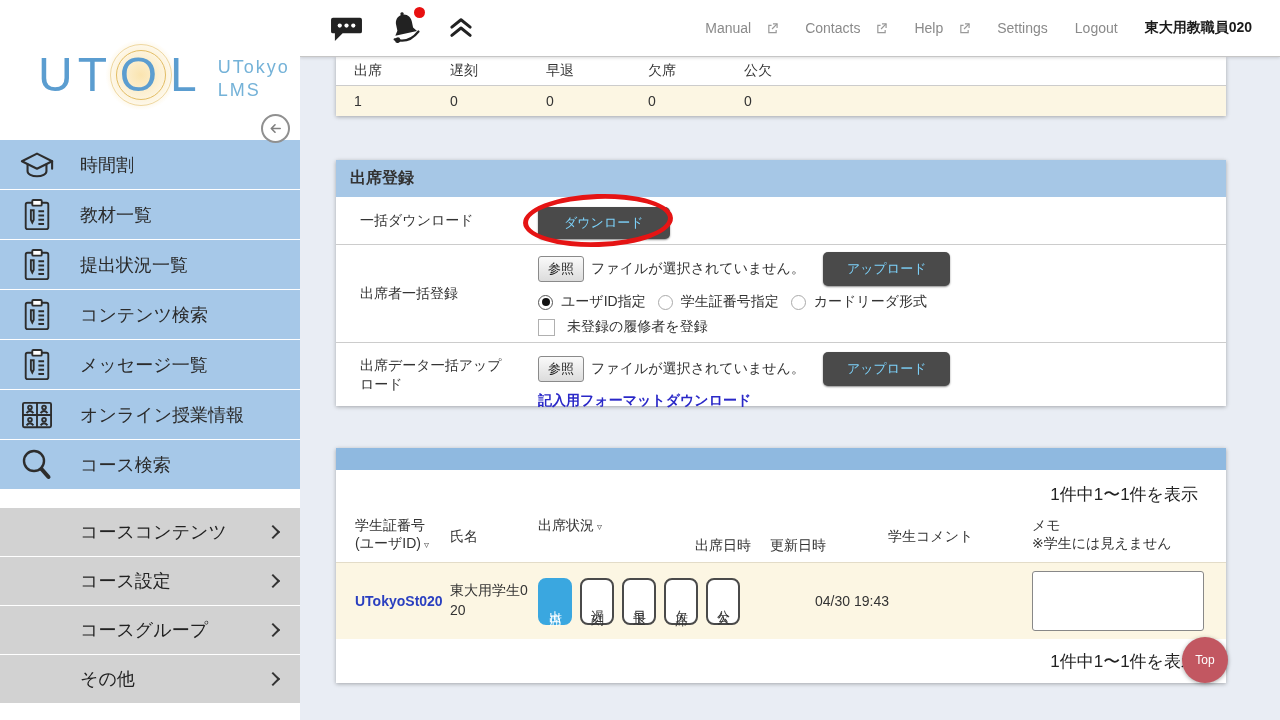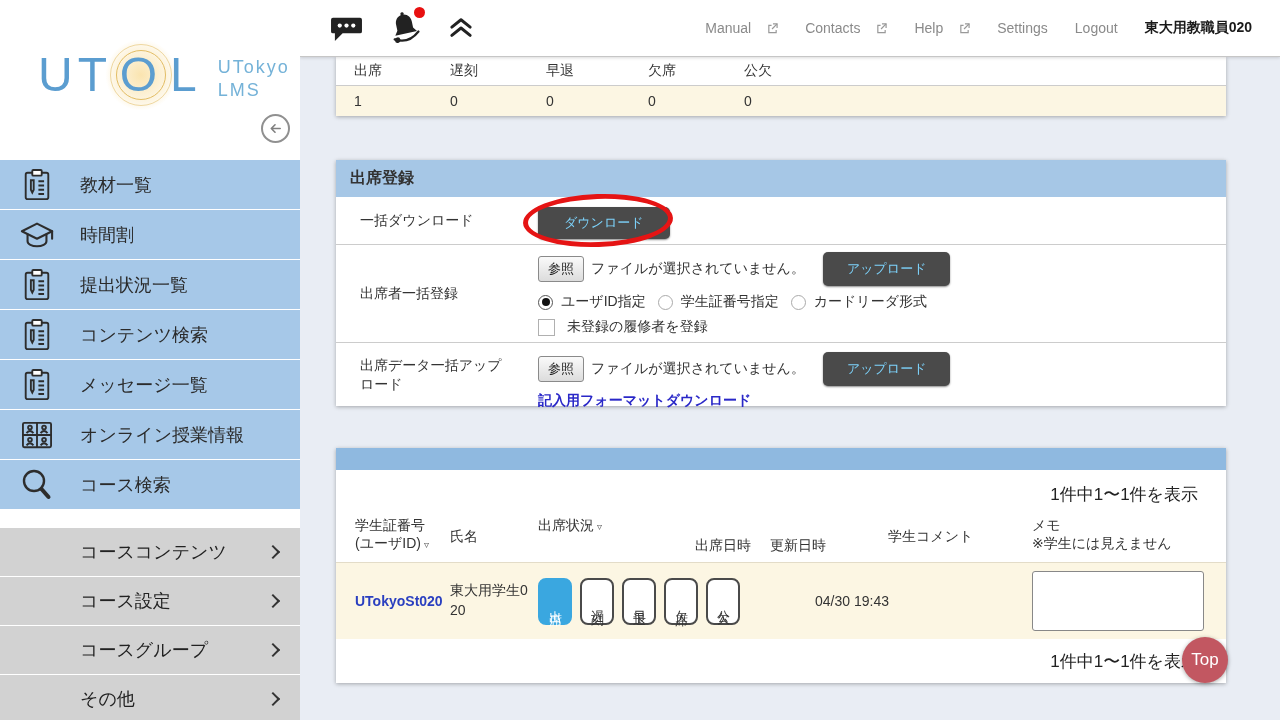--- a/index.html
+++ b/index.html
@@ -2,21 +2,21 @@
 <html><head>
 <meta charset="utf-8">
 <style>
   * { margin:0; padding:0; box-sizing:border-box; }
   html,body { width:1280px; height:720px; overflow:hidden; }
   body { font-family:"Liberation Sans","DejaVu Sans",sans-serif; background:#e9edf4; color:#333; }
   .app { position:relative; width:1280px; height:720px; }
 
   
   .sidebar { position:absolute; left:0; top:0; width:300px; height:720px; background:#fff; z-index:6; }
-  .logo-area { position:relative; height:160px; background:#fff; }
+  .logo-area { position:relative; height:140px; background:#fff; }
   .logo-row { position:absolute; left:38px; top:46px; display:flex; align-items:flex-start; }
   .logo-utol { display:flex; align-items:center; font-size:48px; font-weight:300; color:#5b9dd0; letter-spacing:5px; line-height:1; }
   .o-wrap { position:relative; display:inline-flex; align-items:center; justify-content:center; width:58px; height:58px; }
   .o-wrap::before { content:""; position:absolute; left:50%; top:50%; transform:translate(-50%,-50%); width:72px; height:72px; border-radius:50%;
      background:radial-gradient(circle, rgba(246,206,110,.55) 0%, rgba(246,206,110,.18) 55%, transparent 70%); }
   .ring { position:absolute; left:50%; top:50%; transform:translate(-50%,-50%); border-radius:50%; border:1px solid #e0b95e; }
   .ring.r1 { width:50px; height:50px; opacity:.95; }
   .ring.r2 { width:62px; height:62px; opacity:.55; }
   .o-char { position:relative; z-index:2; }
   .logo-sub { margin-left:16px; margin-top:10px; font-size:18px; line-height:1.25; color:#74b2d8; letter-spacing:2px; }
@@ -106,21 +106,21 @@
      display:inline-flex; align-items:center; justify-content:center; cursor:pointer; font-family:inherit; padding:0; }
   .st-btn.selected { background:#3aa7e0; border-color:#3aa7e0; color:#fff; }
   .cell-dt { position:absolute; left:479px; top:50%; transform:translateY(-50%); font-size:14px; color:#333; }
   .memo-box { position:absolute; left:696px; top:8px; width:172px; height:60px; border:1px solid #888;
      border-radius:3px; background:#fff; resize:none; font-family:inherit; }
   .tbl-footer { position:relative; height:44px; background:#fff; }
   .count-bottom { position:absolute; right:28px; top:50%; transform:translateY(-50%); font-size:17px; color:#222; }
 
   .top-fab { position:absolute; left:1182px; top:637px; width:46px; height:46px; border-radius:50%;
      background:#c25761; color:#fff; display:flex; align-items:center; justify-content:center;
-     font-size:17px; z-index:10; box-shadow:0 1px 4px rgba(0,0,0,.35); cursor:pointer; border:none; font-family:inherit; }
+     font-size:12px; z-index:10; box-shadow:0 1px 4px rgba(0,0,0,.35); cursor:pointer; border:none; font-family:inherit; }
 </style>
 </head>
 <body>
 
 <div class="app">
 
   <div class="sidebar">
     <div class="logo-area">
       <div class="logo-row">
         <div class="logo-utol">
@@ -139,38 +139,38 @@
       </div>
       <div class="collapse-btn">
         <svg width="15" height="15" viewBox="0 0 16 16" fill="none" stroke="#808080" stroke-width="1.7" stroke-linecap="round" stroke-linejoin="round">
             <path d="M13 8 H3.5 M7.5 4 L3.5 8 L7.5 12"></path>
           </svg>
       </div>
     </div>
 
     <div class="nav-item">
       <span class="nav-icon">
+        <svg width="38" height="34" viewBox="0 0 40 36" fill="none" stroke="#2d2d2d" stroke-width="2.2" stroke-linejoin="round" stroke-linecap="round">
+            <path d="M4 14 L20 6 L36 14 L20 22 Z"></path>
+            <path d="M10 17.5 v7 c0 3 4.5 5.5 10 5.5 s10 -2.5 10 -5.5 v-7"></path>
+            <path d="M36 14 v8"></path>
+          </svg>
+      </span>
+      <span class="label">時間割</span>
+    </div>
+    <div class="nav-item">
+      <span class="nav-icon">
         <svg width="32" height="34" viewBox="0 0 34 36" fill="none" stroke="#2d2d2d" stroke-width="2">
             <rect x="5" y="5" width="24" height="28" rx="2"></rect>
             <rect x="12" y="2" width="10" height="6" rx="1" fill="#fff"></rect>
             <path d="M10.5 13 h3 v10 l-1.5 3 l-1.5 -3 z"></path>
             <path d="M18.5 14 h6 M18.5 18.5 h6 M18.5 23 h6 M18.5 27.5 h6"></path>
           </svg>
       </span>
       <span class="label">教材一覧</span>
-    </div>
-    <div class="nav-item">
-      <span class="nav-icon">
-        <svg width="38" height="34" viewBox="0 0 40 36" fill="none" stroke="#2d2d2d" stroke-width="2.2" stroke-linejoin="round" stroke-linecap="round">
-            <path d="M4 14 L20 6 L36 14 L20 22 Z"></path>
-            <path d="M10 17.5 v7 c0 3 4.5 5.5 10 5.5 s10 -2.5 10 -5.5 v-7"></path>
-            <path d="M36 14 v8"></path>
-          </svg>
-      </span>
-      <span class="label">時間割</span>
     </div>
     <div class="nav-item">
       <span class="nav-icon">
         <svg width="32" height="34" viewBox="0 0 34 36" fill="none" stroke="#2d2d2d" stroke-width="2">
             <rect x="5" y="5" width="24" height="28" rx="2"></rect>
             <rect x="12" y="2" width="10" height="6" rx="1" fill="#fff"></rect>
             <path d="M10.5 13 h3 v10 l-1.5 3 l-1.5 -3 z"></path>
             <path d="M18.5 14 h6 M18.5 18.5 h6 M18.5 23 h6 M18.5 27.5 h6"></path>
           </svg>
       </span>

